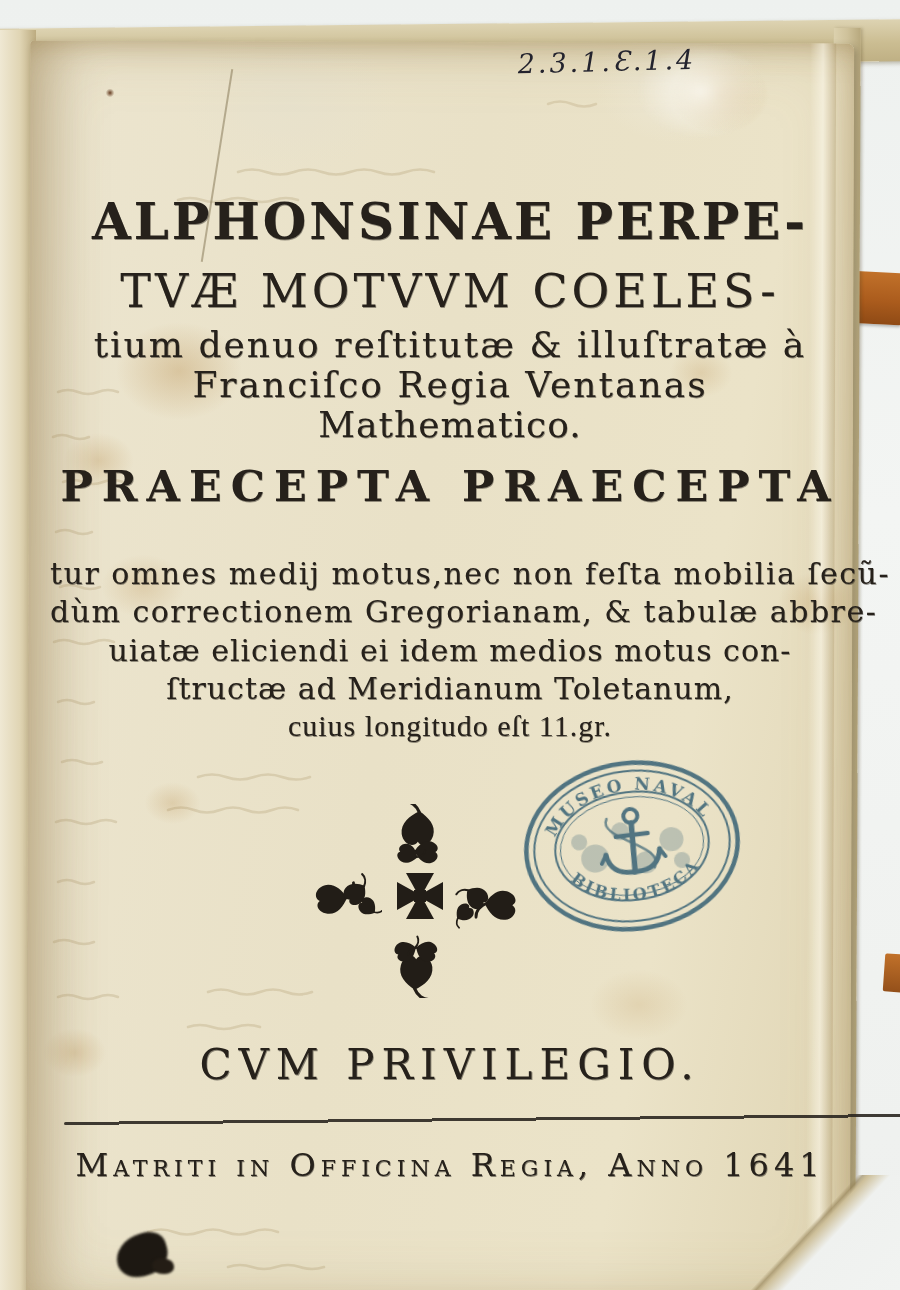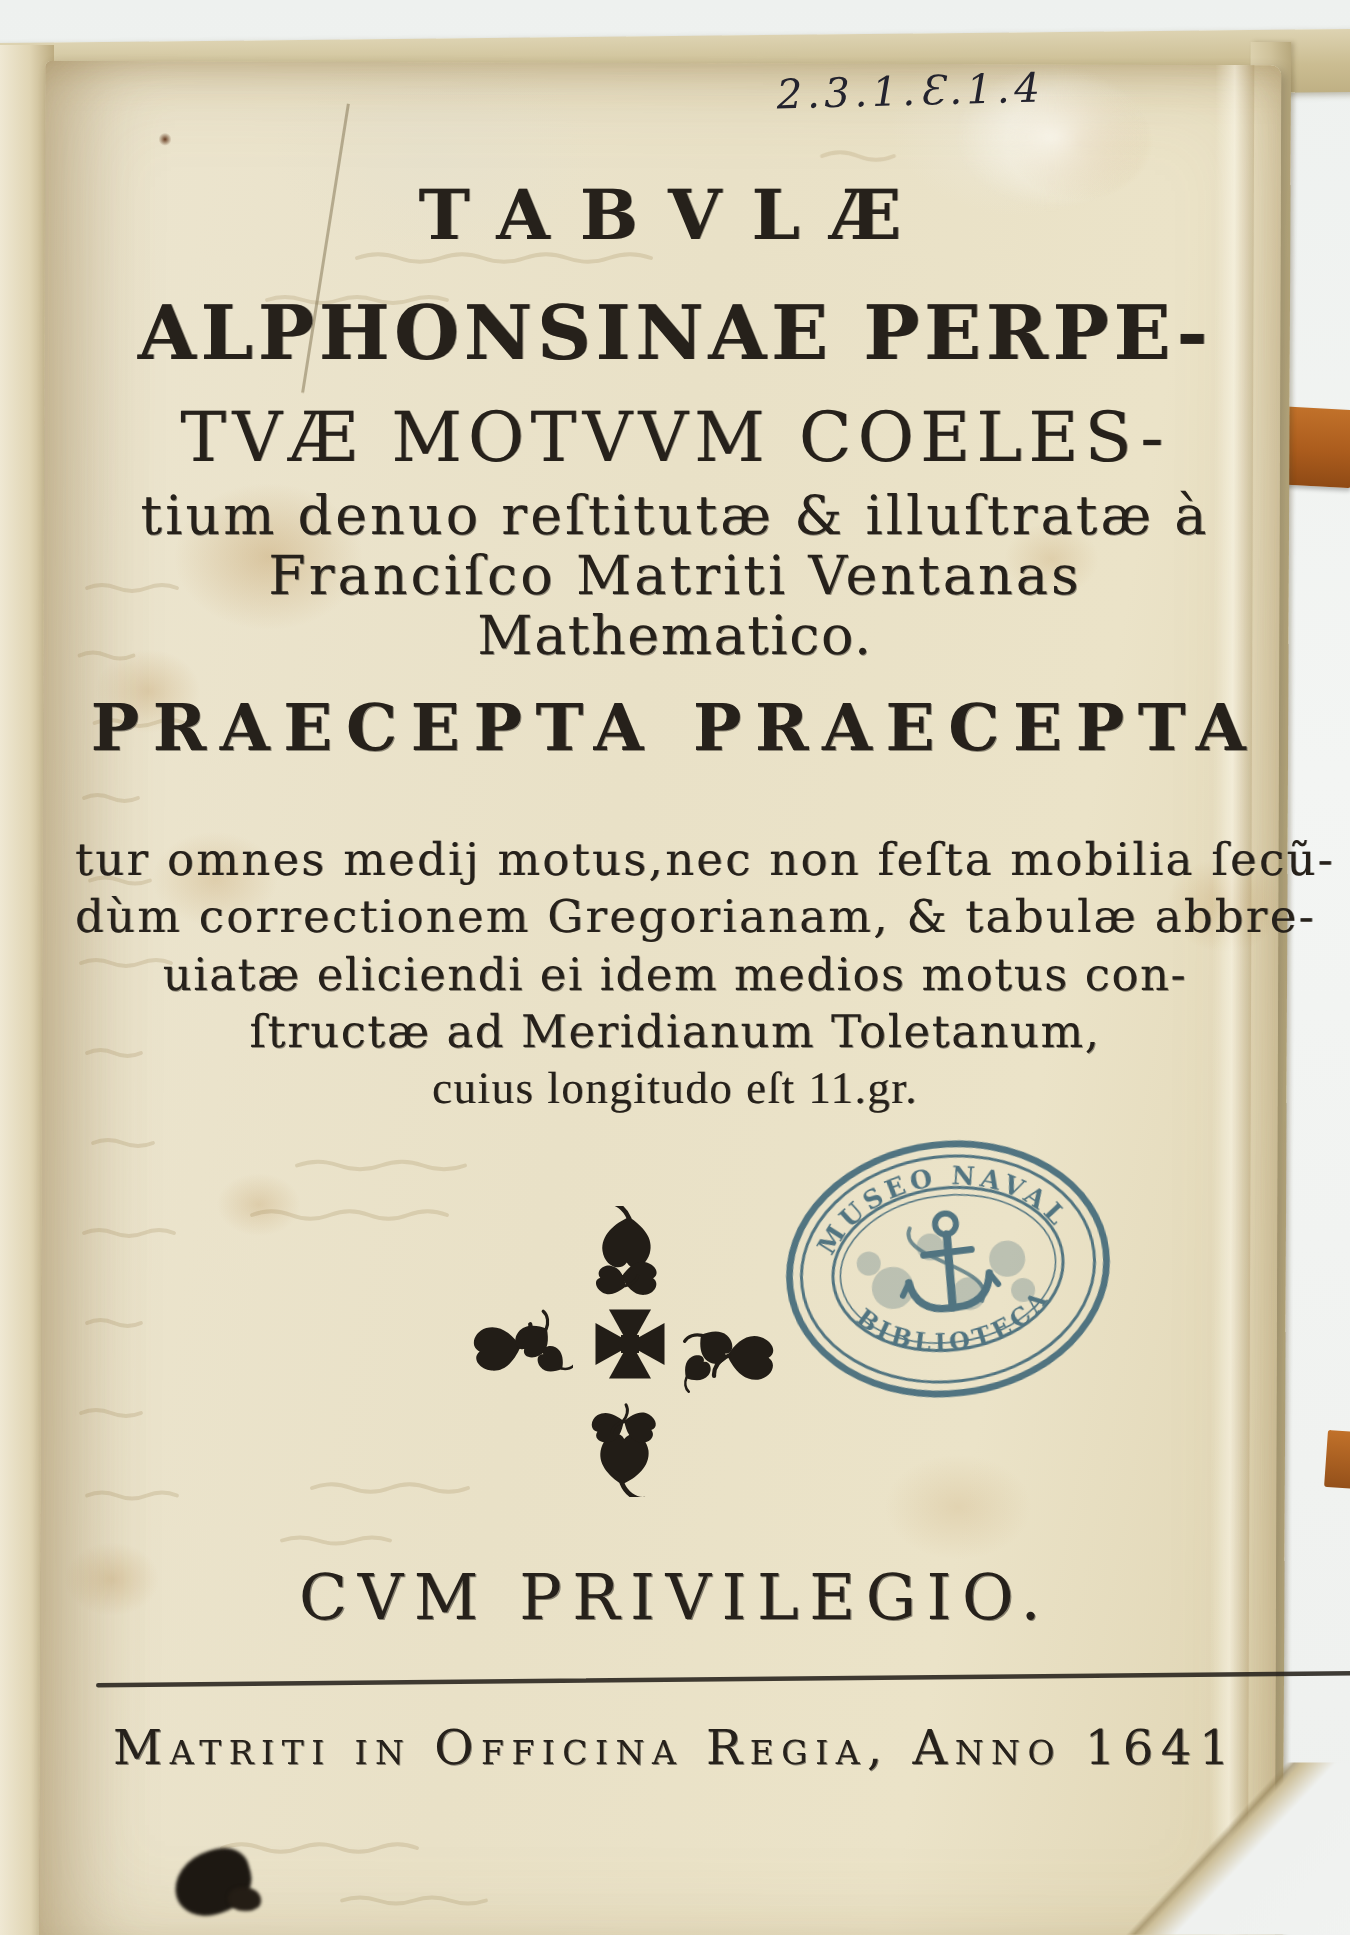--- a/index.html
+++ b/index.html
@@ -151,25 +151,24 @@
       <path d="M200,1225 q12,-4 24,0 t24,0 t24,0 t24,0"></path>
       <path d="M520,62 q12,-5 24,0 t24,0" opacity=".9"></path>
     </g>
   </svg>
 
   <div class="crack"></div>
   <div class="patch"></div>
 
   <div class="shelfmark">2.3.1.Ɛ.1.4</div>
 
-  <div class="tx t1">TABVLÆ</div>
   <div class="tx t2">ALPHONSINAE PERPE-</div>
   <div class="tx t3">TVÆ MOTVVM COELES-</div>
   <div class="tx t4">tium denuo reſtitutæ &amp; illuſtratæ à</div>
-  <div class="tx t5">Franciſco Matriti Ventanas</div>
+  <div class="tx t5">Franciſco Regia Ventanas</div>
   <div class="tx t6">Mathematico.</div>
 
   <div class="tx p1">PRAECEPTA PRAECEPTA</div>
   <div class="tx p3">tur omnes medij motus,nec non feſta mobilia ſecũ-</div>
   <div class="tx p4">dùm correctionem Gregorianam, &amp; tabulæ abbre-</div>
   <div class="tx p5">uiatæ eliciendi ei idem medios motus con-</div>
   <div class="tx p6">ſtructæ ad Meridianum Toletanum,</div>
   <div class="tx p7">cuius longitudo eſt 11.gr.</div>
 
   <svg class="orn orn-top" width="52" height="64" viewBox="-26 -32 52 64">

